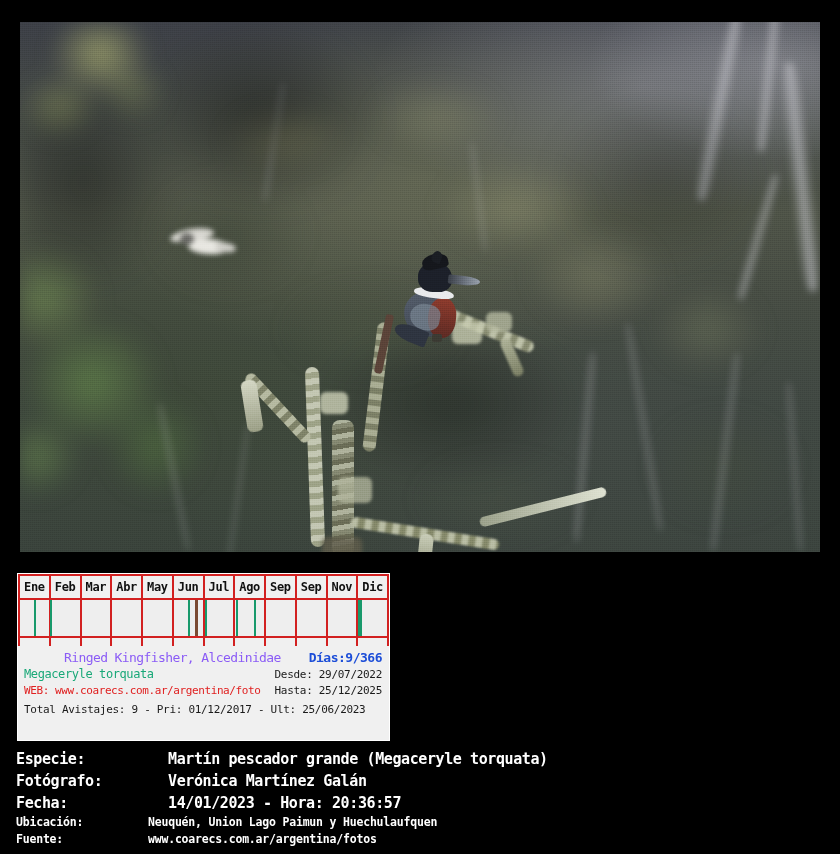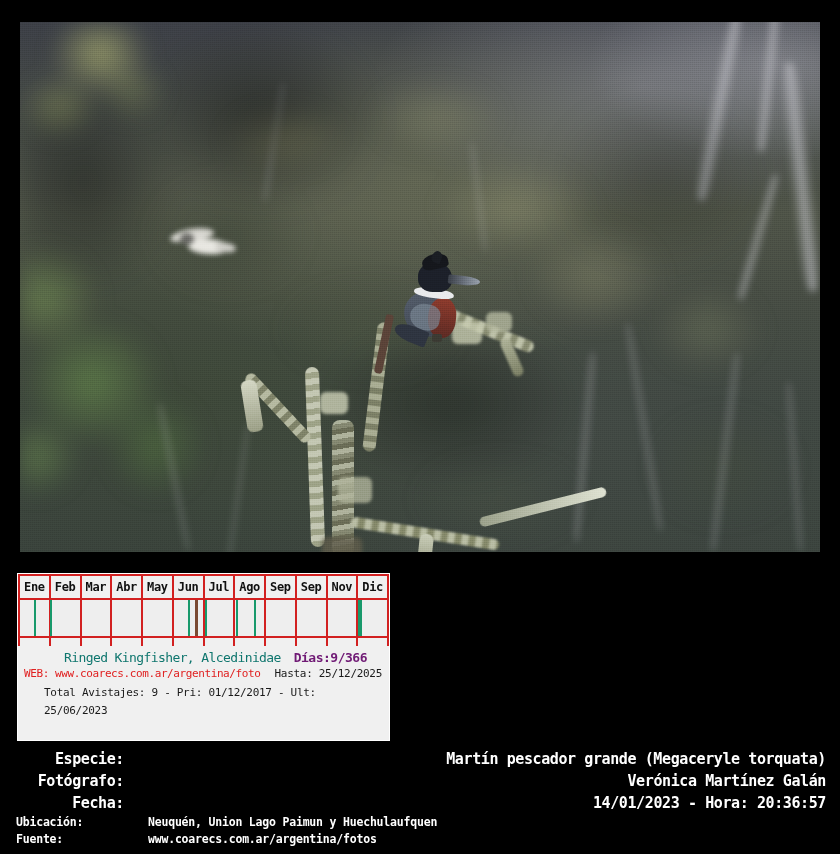--- a/index.html
+++ b/index.html
@@ -135,32 +135,32 @@
   .prow { position:relative; display:flex; align-items:baseline; }
   .l-title {
     font: bold 15px/20px "DejaVu Sans Mono","Liberation Mono",monospace;
     color:#0b0b0b; letter-spacing:-.5px;
   }
   .r-code {
     position:absolute; right:2px; bottom:0;
     font: bold 14px/20px "DejaVu Sans Mono","Liberation Mono",monospace;
     color:#0b0b0b; letter-spacing:-.6px;
   }
-  .l-en { font: 13px/17px "DejaVu Sans Mono","Liberation Mono",monospace; color:#0f766e; letter-spacing:-.6px;padding-left:40px; }
-  .r-days { position:absolute; right:17px; bottom:0; font: bold 13px/17px "DejaVu Sans Mono","Liberation Mono",monospace; color:#701a75; letter-spacing:-.5px; }
+  .l-en { font: 13px/17px "DejaVu Sans Mono","Liberation Mono",monospace; color:#8b5cf6; letter-spacing:-.6px;padding-left:40px; }
+  .r-days { position:absolute; right:2px; bottom:0; font: bold 13px/17px "DejaVu Sans Mono","Liberation Mono",monospace; color:#1d4ed8; letter-spacing:-.5px; }
   .l-sci { font: 12px/17px "DejaVu Sans Mono","Liberation Mono",monospace; color:#19a878; letter-spacing:-.4px; }
   .r-desde { position:absolute; right:2px; bottom:0; font: 11px/17px "DejaVu Sans Mono","Liberation Mono",monospace; color:#1a1a1a; letter-spacing:-.3px; }
   .l-web { font: 11px/16px "DejaVu Sans Mono","Liberation Mono",monospace; color:#e02020; letter-spacing:-.4px; }
   .r-hasta { position:absolute; right:2px; bottom:0; font: 11px/16px "DejaVu Sans Mono","Liberation Mono",monospace; color:#1a1a1a; letter-spacing:-.3px; }
-  .l-total { font: 11px/18px "DejaVu Sans Mono","Liberation Mono",monospace; color:#1a1a1a; letter-spacing:-.3px; padding-top:2px;margin-left:20px;}
+  .l-total { font: 11px/18px "DejaVu Sans Mono","Liberation Mono",monospace; color:#1a1a1a; letter-spacing:-.3px; padding-top:2px;}
 
   
   #info { position:absolute; left:16px; top:748px; width:810px; color:#fff; }
   .irow { display:flex; align-items:baseline; }
-  .irow.big   { font: bold 15px/22px "DejaVu Sans Mono","Liberation Mono",monospace; letter-spacing:-.4px;text-align:right; }
+  .irow.big   { font: bold 15px/22px "DejaVu Sans Mono","Liberation Mono",monospace; letter-spacing:-.4px; }
   .irow.small { font: bold 11.5px/17px "DejaVu Sans Mono","Liberation Mono",monospace; letter-spacing:-.2px; }
   .irow .lab { width:108px; flex:0 0 108px; }
   .irow.small .lab { width:88px; flex:0 0 88px; }
   .irow .val { flex:1 1 auto;margin-left:44px; }
 </style>
 </head>
 <body>
 
 <div id="root">
 
@@ -297,20 +297,24 @@
         </div>
       </div>
     </div>
 
     <div id="ptext">
       <div class="prow">
         <span class="l-en">Ringed Kingfisher, Alcedinidae</span>
         <span class="r-days">Días:9/366</span>
       </div>
       <div class="prow">
+        <span class="l-sci">Megaceryle torquata</span>
+        <span class="r-desde">Desde: 29/07/2022</span>
+      </div>
+      <div class="prow">
         <span class="l-web">WEB: www.coarecs.com.ar/argentina/foto</span>
         <span class="r-hasta">Hasta: 25/12/2025</span>
       </div>
       <div class="prow">
         <span class="l-total">Total Avistajes: 9 - Pri: 01/12/2017 - Ult: 25/06/2023</span>
       </div>
     </div>
   </div>
 
   <div id="info">

